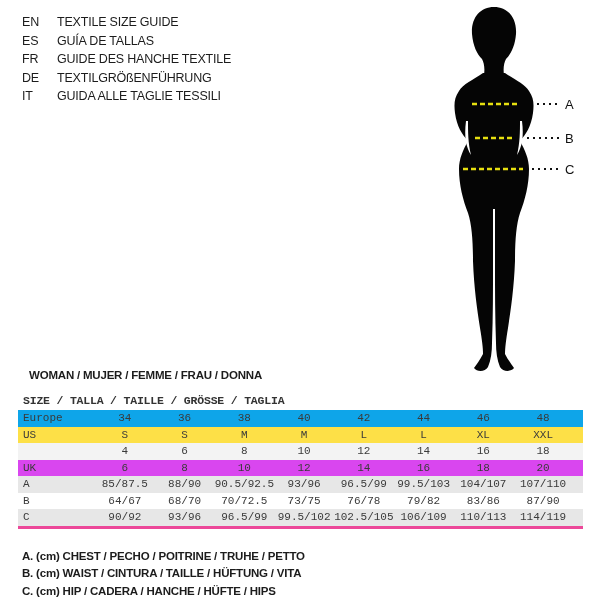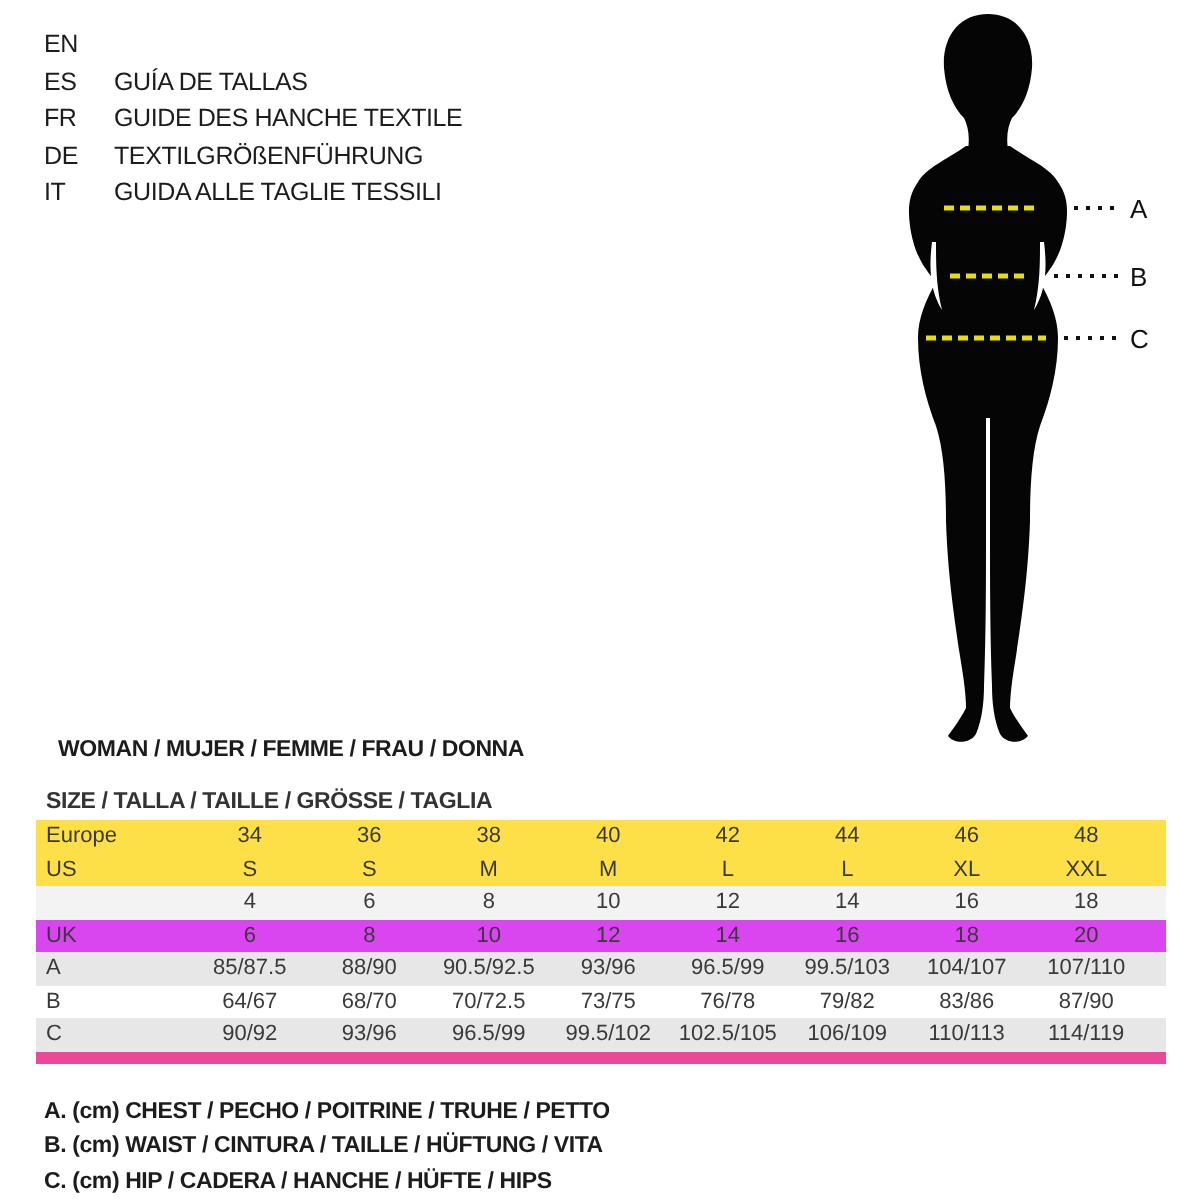--- a/index.html
+++ b/index.html
@@ -49,21 +49,22 @@
     font-size: 11.5px;
     letter-spacing: -0.2px;
     white-space: nowrap;
   }
   .size-table {
     position: absolute;
     left: 18px; top: 392px;
     width: 565px;
     font-size: 11px;
     color: #3a3a3a;
-    border-bottom: 6px solid #ec4899;
+    border-bottom: 3px solid #ec4899;
+    font-family: Liberation Mono, monospace;
   }
   .size-table-header {
     height: 18px;
     line-height: 18px;
     padding-left: 5px;
     font-weight: bold;
     font-size: 11.5px;
     color: #333333;
     letter-spacing: -0.2px;
   }
@@ -104,20 +105,21 @@
     letter-spacing: -0.2px;
     white-space: nowrap;
   }
 </style>
 </head>
 <body>
 
 <div class="title-block">
   <div class="title-row">
     <span class="lang">EN</span>
+    <span>TEXTILE SIZE GUIDE</span>
   </div>
   <div class="title-row">
     <span class="lang">ES</span>
     <span>GUÍA DE TALLAS</span>
   </div>
   <div class="title-row">
     <span class="lang">FR</span>
     <span>GUIDE DES HANCHE TEXTILE</span>
   </div>
   <div class="title-row">
@@ -189,21 +191,21 @@
     <text class="measure-letter" x="152" y="142">B</text>
     <text class="measure-letter" x="152" y="173">C</text>
   </svg>
 </div>
 
 <div class="woman-title">WOMAN / MUJER / FEMME / FRAU / DONNA</div>
 
 <div class="size-table">
   <div class="size-table-header">SIZE / TALLA / TAILLE / GRÖSSE / TAGLIA</div>
   <div id="size-table-body">
-      <div class="t-row" style="background: #fde047;">
+      <div class="t-row" style="background: #0ea5e9;">
         <div class="t-label">Europe</div>
         <div class="t-values">
           <div class="t-cell">34</div>
           <div class="t-cell">36</div>
           <div class="t-cell">38</div>
           <div class="t-cell">40</div>
           <div class="t-cell">42</div>
           <div class="t-cell">44</div>
           <div class="t-cell">46</div>
           <div class="t-cell">48</div>

